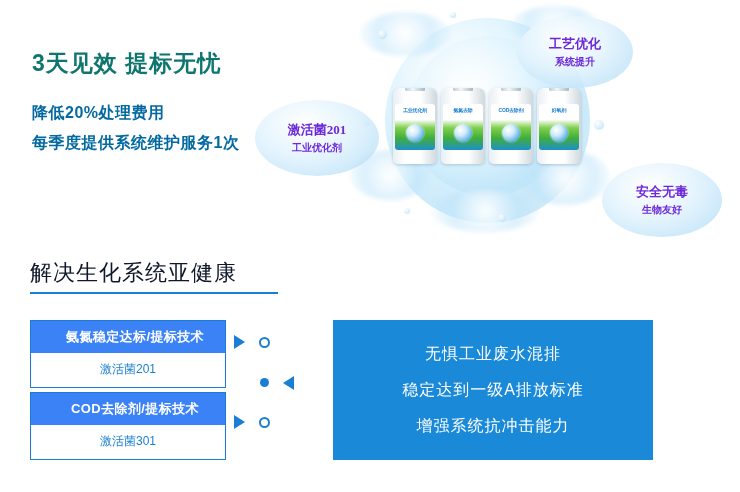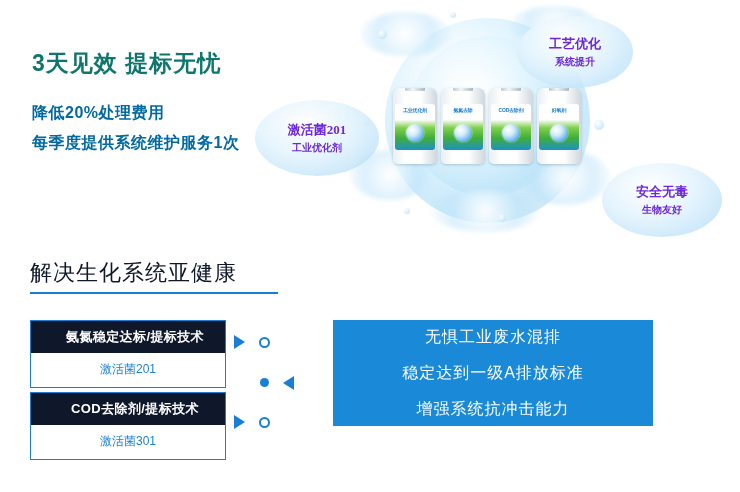--- a/index.html
+++ b/index.html
@@ -213,21 +213,21 @@
     position: absolute;
     left: 30px;
     width: 196px;
     border: 1px solid #1a7fd4;
     background: #ffffff;
     box-sizing: border-box;
   }
   #tech-card-1 { top: 320px; }
   #tech-card-2 { top: 392px; }
   .tech-card .head {
-    background: #0f172a;
+    background: #3b82f6;
     color: #ffffff;
     font-size: 13px;
     font-weight: bold;
     text-align: center;
     padding: 7px 0 7px 14px;
     letter-spacing: 0.4px;
     white-space: nowrap;
   }
   .tech-card .body {
     color: #1a7fd4;
@@ -263,21 +263,21 @@
     border-radius: 50%;
     background: #1a7fd4;
   }
 
   
   .blue-panel {
     position: absolute;
     left: 333px;
     top: 320px;
     width: 320px;
-    height: 106px;
+    height: 140px;
     background: #1a8ad8;
     display: flex;
     flex-direction: column;
     justify-content: center;
     align-items: center;
   }
   .blue-panel .pline {
     color: #ffffff;
     font-size: 16px;
     line-height: 36px;

